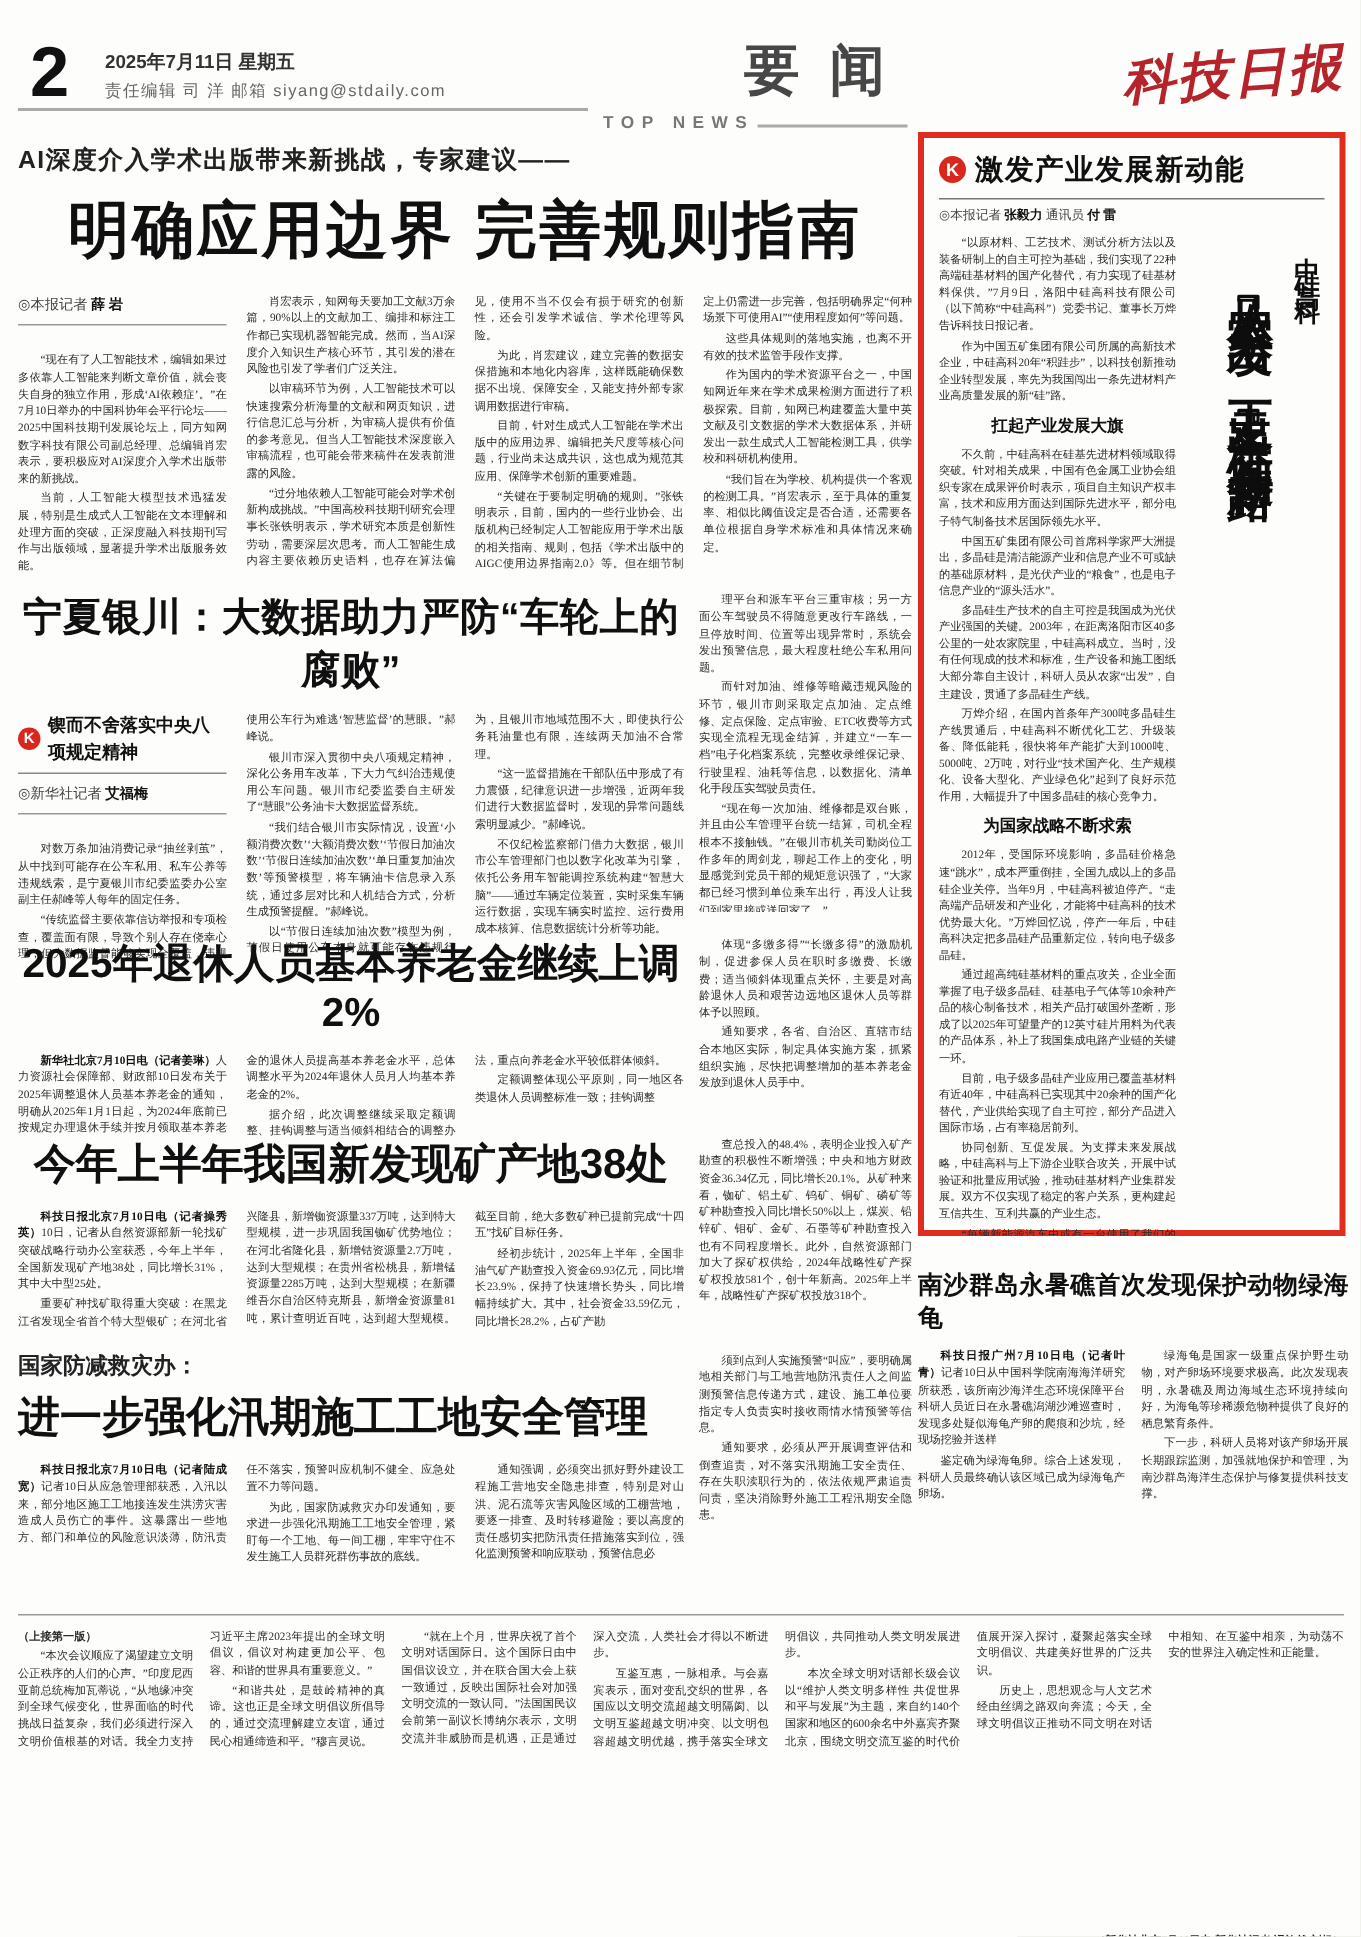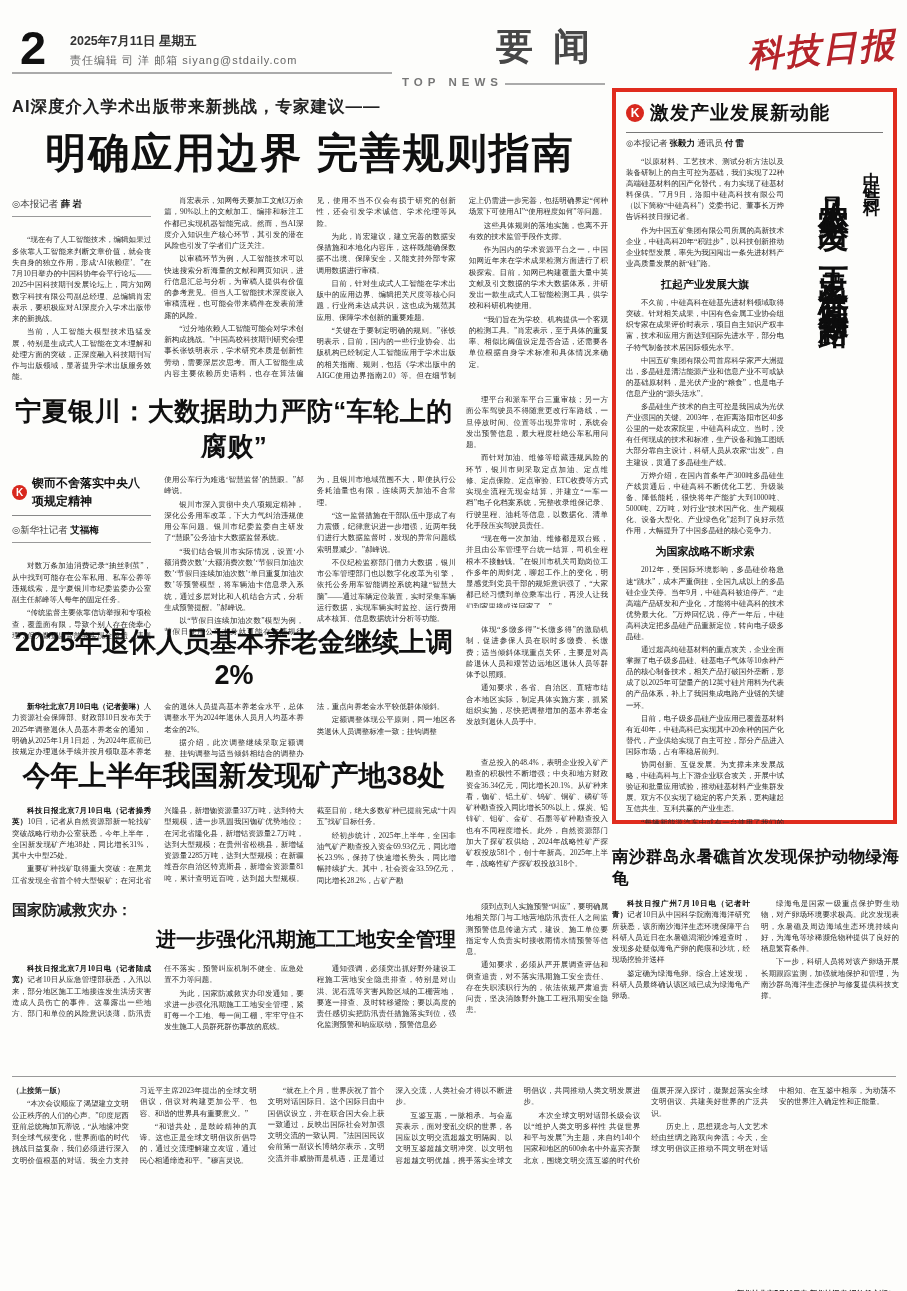--- a/index.html
+++ b/index.html
@@ -44,21 +44,21 @@
   .kicon{display:inline-flex;width:15px;height:15px;border-radius:50%;background:#d8281e;
          color:#fff;font-family:"Liberation Sans",sans-serif;font-weight:900;font-size:10px;
          align-items:center;justify-content:center;flex:0 0 auto;}
   .yc h2{font-size:26px;font-weight:900;letter-spacing:0.5px;text-align:center;}
   .yc .cols{margin-top:10px;column-count:3;column-gap:13px;height:168px;}
   .pn h2{font-size:27px;font-weight:700;text-align:center;}
   .pn .cols{margin-top:10px;column-count:3;column-gap:13px;height:84px;}
   .mi h2{font-size:28px;font-weight:900;text-align:center;}
   .mi .cols{margin-top:10px;column-count:3;column-gap:13px;height:96px;}
   .fl .kick{font-size:15px;font-weight:900;}
-  .fl h2{font-size:20px;font-weight:900;text-align:right;margin-top:6px;}
+  .fl h2{font-size:28px;font-weight:900;text-align:left;margin-top:6px;}
   .fl .cols{margin-top:10px;column-count:3;column-gap:13px;height:92px;}
   
   .jump{position:absolute;left:12px;top:1076px;width:884px;border-top:1.5px solid #999;
         padding-top:8px;column-count:7;column-gap:11px;height:200px;}
   .jump .opener{font-weight:bold;text-indent:0;}
   
   .redbox{position:absolute;left:612px;top:88px;width:285px;height:736px;
           border:4px solid #e02c1e;background:#fdfdfb;padding:8px 10px;box-sizing:border-box;}
   .rb-header{display:flex;align-items:center;gap:6px;border-bottom:1.5px solid #777;
              padding-bottom:6px;}

